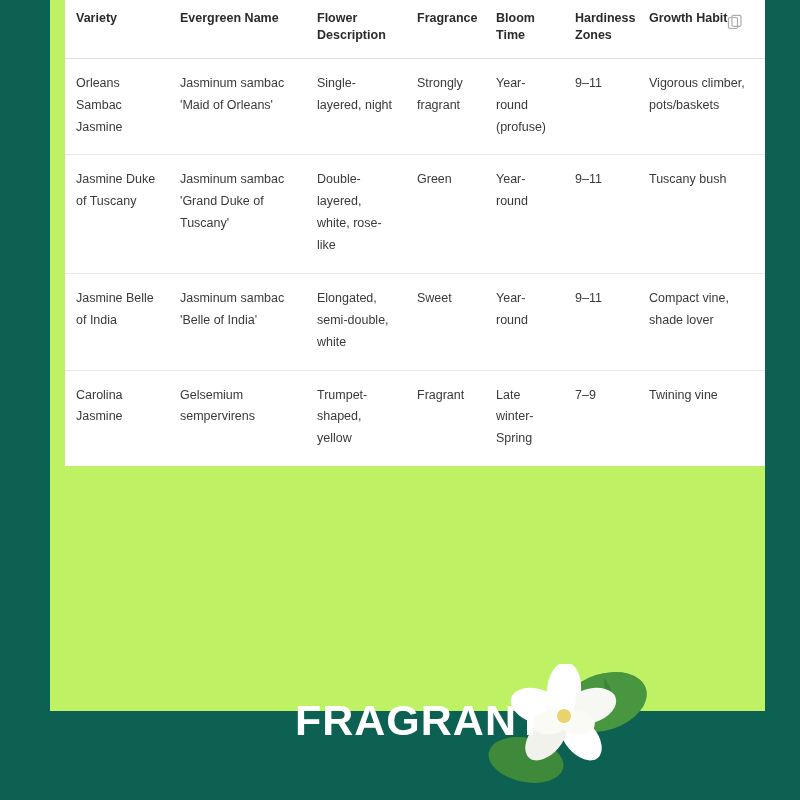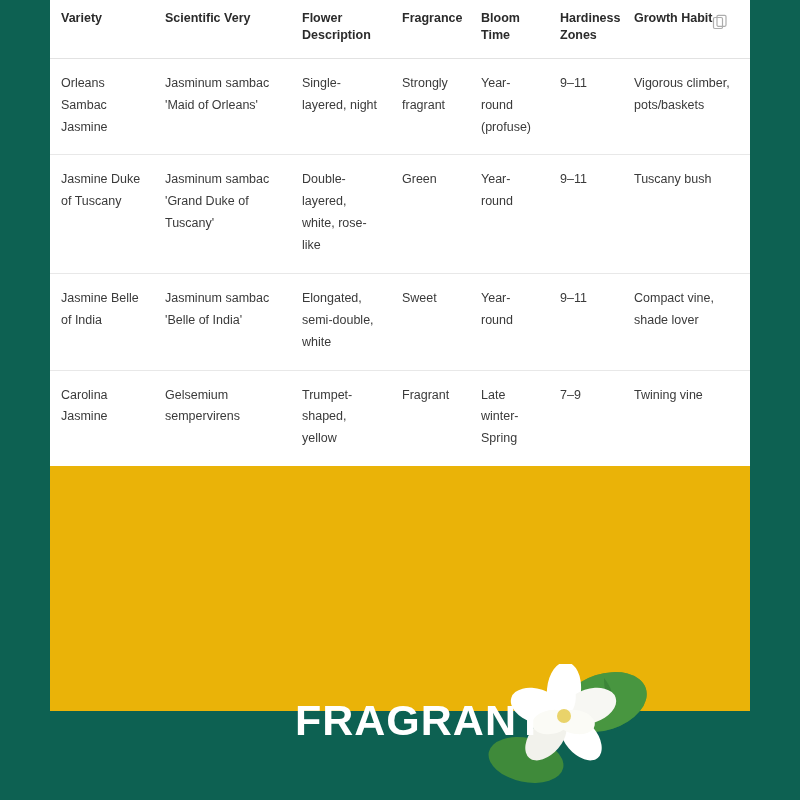--- a/index.html
+++ b/index.html
@@ -18,22 +18,23 @@
     position: absolute;
     inset: 0;
     background: #0d6152;
   }
   .card {
     position: absolute;
     left: 50px;
     top: 0;
     width: 700px;
     height: 711px;
-    background: #eab308;
+    background: #bef264;
     overflow: hidden;
+    padding-left: 15px;
   }
   table.jasmine-table {
     border-collapse: collapse;
     width: 700px;
     table-layout: fixed;
   }
   table.jasmine-table th {
     text-align: left;
     vertical-align: top;
     font-size: 12.5px;
@@ -133,21 +134,21 @@
           <col class="c1">
           <col class="c2">
           <col class="c3">
           <col class="c4">
           <col class="c5">
           <col class="c6">
       </colgroup>
       <thead>
         <tr>
           <th>Variety</th>
-          <th>Scientific Very</th>
+          <th>Evergreen Name</th>
           <th>Flower Description</th>
           <th>Fragrance</th>
           <th>Bloom Time</th>
           <th>Hardiness Zones</th>
           <th>Growth Habit</th>
         </tr>
       </thead>
       <tbody>
         <tr>
           <td>Orleans Sambac Jasmine</td>

